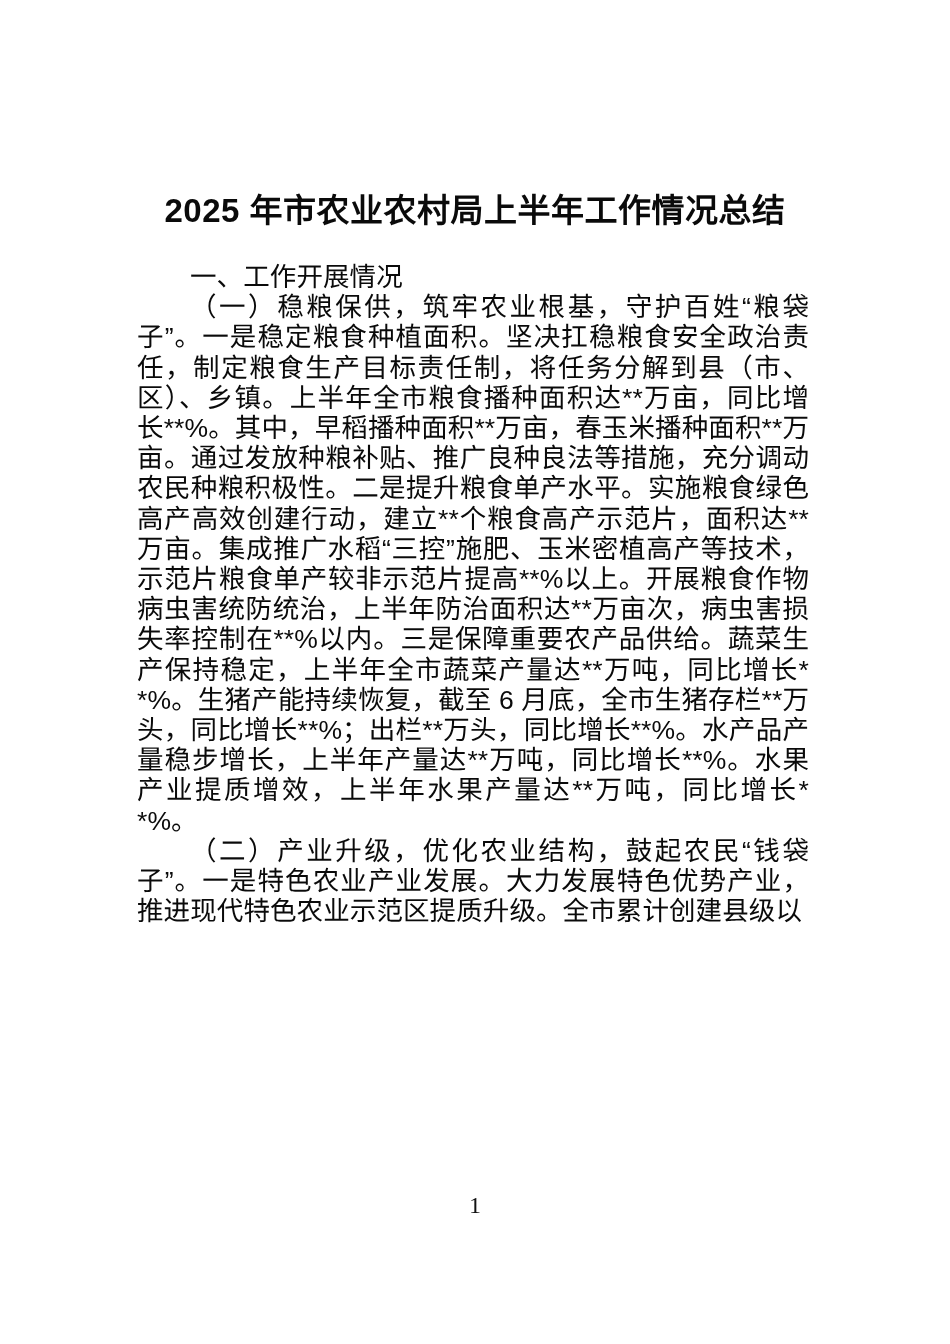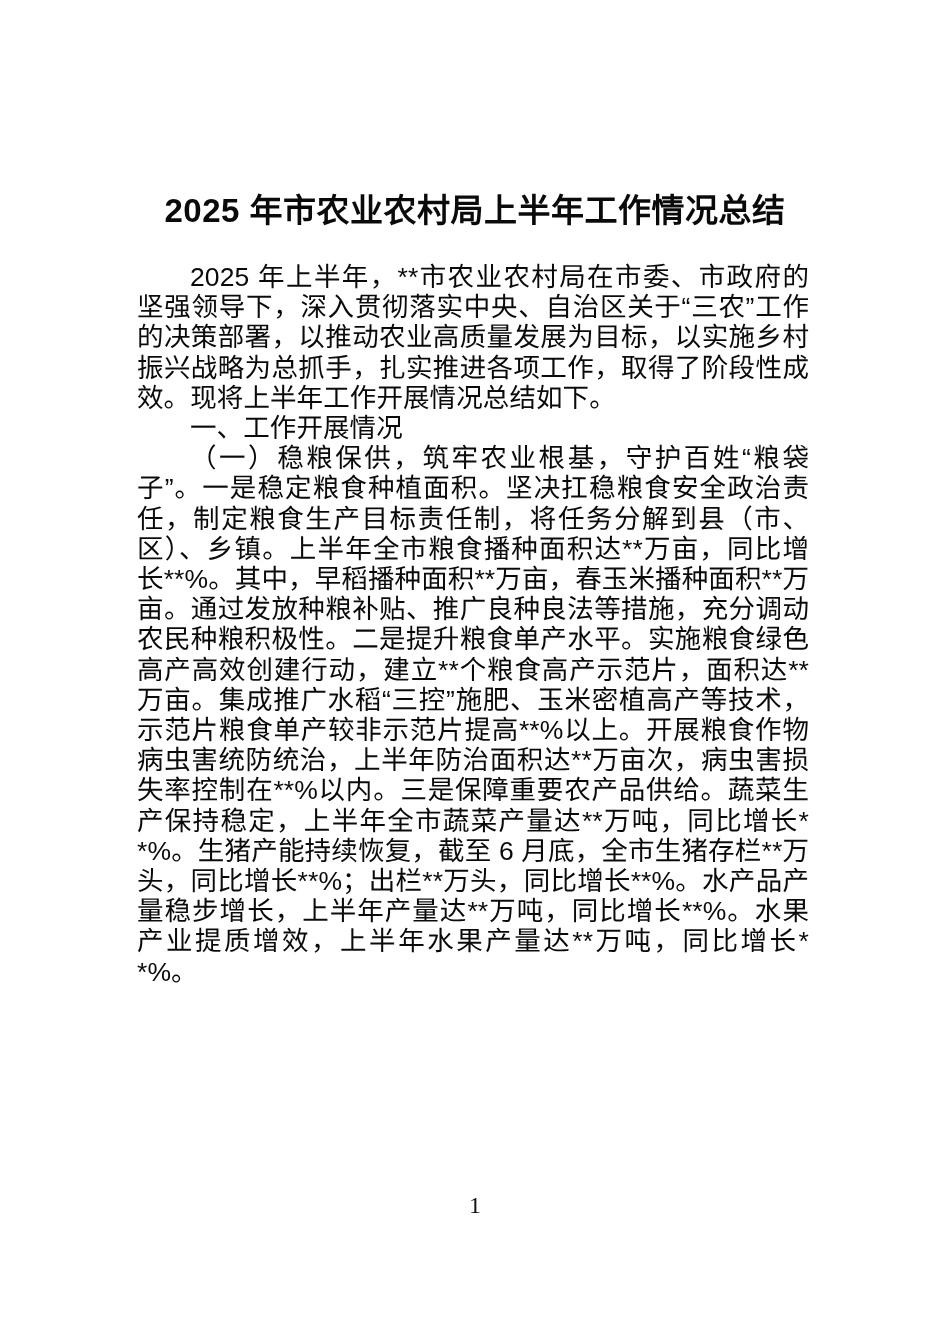--- a/index.html
+++ b/index.html
@@ -91,24 +91,24 @@
 </style>
 </head>
 <body>
 
 <div class="page">
 
   <h1 class="doc-title">2025 年市农业农村局上半年工作情况总结</h1>
 
   <div class="body-block">
 
-    <p class="para">2025 年上半年，**市农业农村局在市委、市政府的坚强领导下，深入贯彻落实中央、自治区关于“三农”工作的决策部署，以推动农业高质量发展为目标，以实施乡村振兴战略为总抓手，扎实推进各项工作，取得了阶段性成效。现将上半年工作开展情况总结如下。</p>
 
     <p class="para section">一、工作开展情况</p>
 
     <p class="para">（一）稳粮保供，筑牢农业根基，守护百姓“粮袋子”。一是稳定粮食种植面积。坚决扛稳粮食安全政治责任，制定粮食生产目标责任制，将任务分解到县（市、区）、乡镇。上半年全市粮食播种面积达**万亩，同比增长**%。其中，早稻播种面积**万亩，春玉米播种面积**万亩。通过发放种粮补贴、推广良种良法等措施，充分调动农民种粮积极性。二是提升粮食单产水平。实施粮食绿色高产高效创建行动，建立**个粮食高产示范片，面积达**万亩。集成推广水稻“三控”施肥、玉米密植高产等技术，示范片粮食单产较非示范片提高**%以上。开展粮食作物病虫害统防统治，上半年防治面积达**万亩次，病虫害损失率控制在**%以内。三是保障重要农产品供给。蔬菜生产保持稳定，上半年全市蔬菜产量达**万吨，同比增长**%。生猪产能持续恢复，截至 6 月底，全市生猪存栏**万头，同比增长**%；出栏**万头，同比增长**%。水产品产量稳步增长，上半年产量达**万吨，同比增长**%。水果产业提质增效，上半年水果产量达**万吨，同比增长**%。</p>
 
+    <p class="para">（二）产业升级，优化农业结构，鼓起农民“钱袋子”。一是特色农业产业发展。大力发展特色优势产业，推进现代特色农业示范区提质升级。全市累计创建县级以</p>
 
   </div>
 
   <div class="page-number">1</div>
 
 </div>
 
 </body></html>

